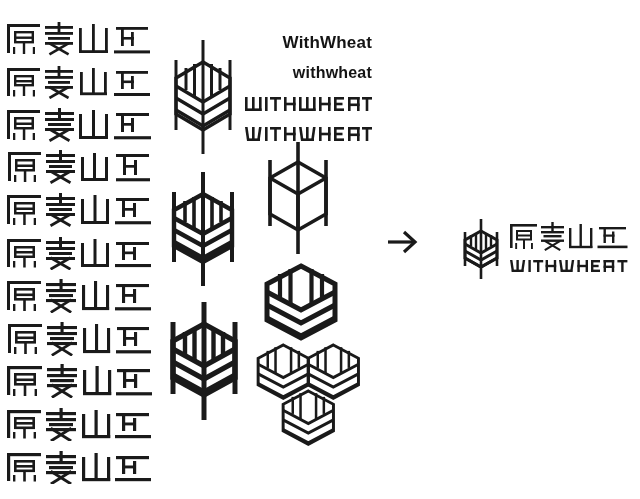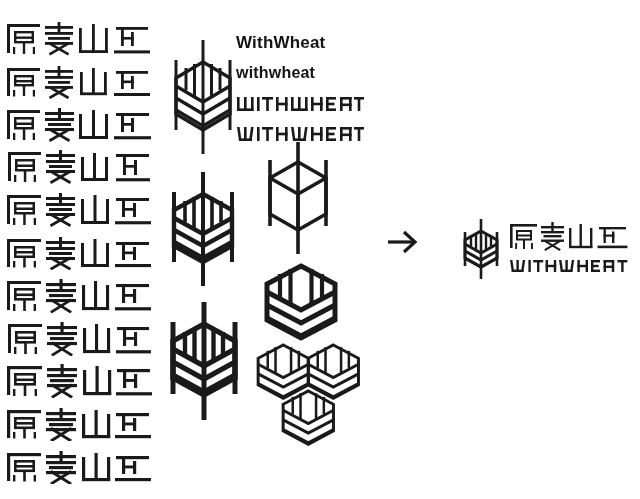--- a/index.html
+++ b/index.html
@@ -49,21 +49,21 @@
   #mark-column-b { position: absolute; left: 244px; top: 140px; width: 130px; height: 340px; }
 
   
   #type-specimens {
     position: absolute;
     left: 236px;
     top: 28px;
     width: 136px;
   }
   .specimen {
-    text-align: left;
+    text-align: right;
     color: #141414;
     white-space: nowrap;
   }
   .specimen-1 {
     font-size: 17px;
     font-weight: 700;
     letter-spacing: 0.2px;
     line-height: 30px;
   }
   .specimen-2 {

